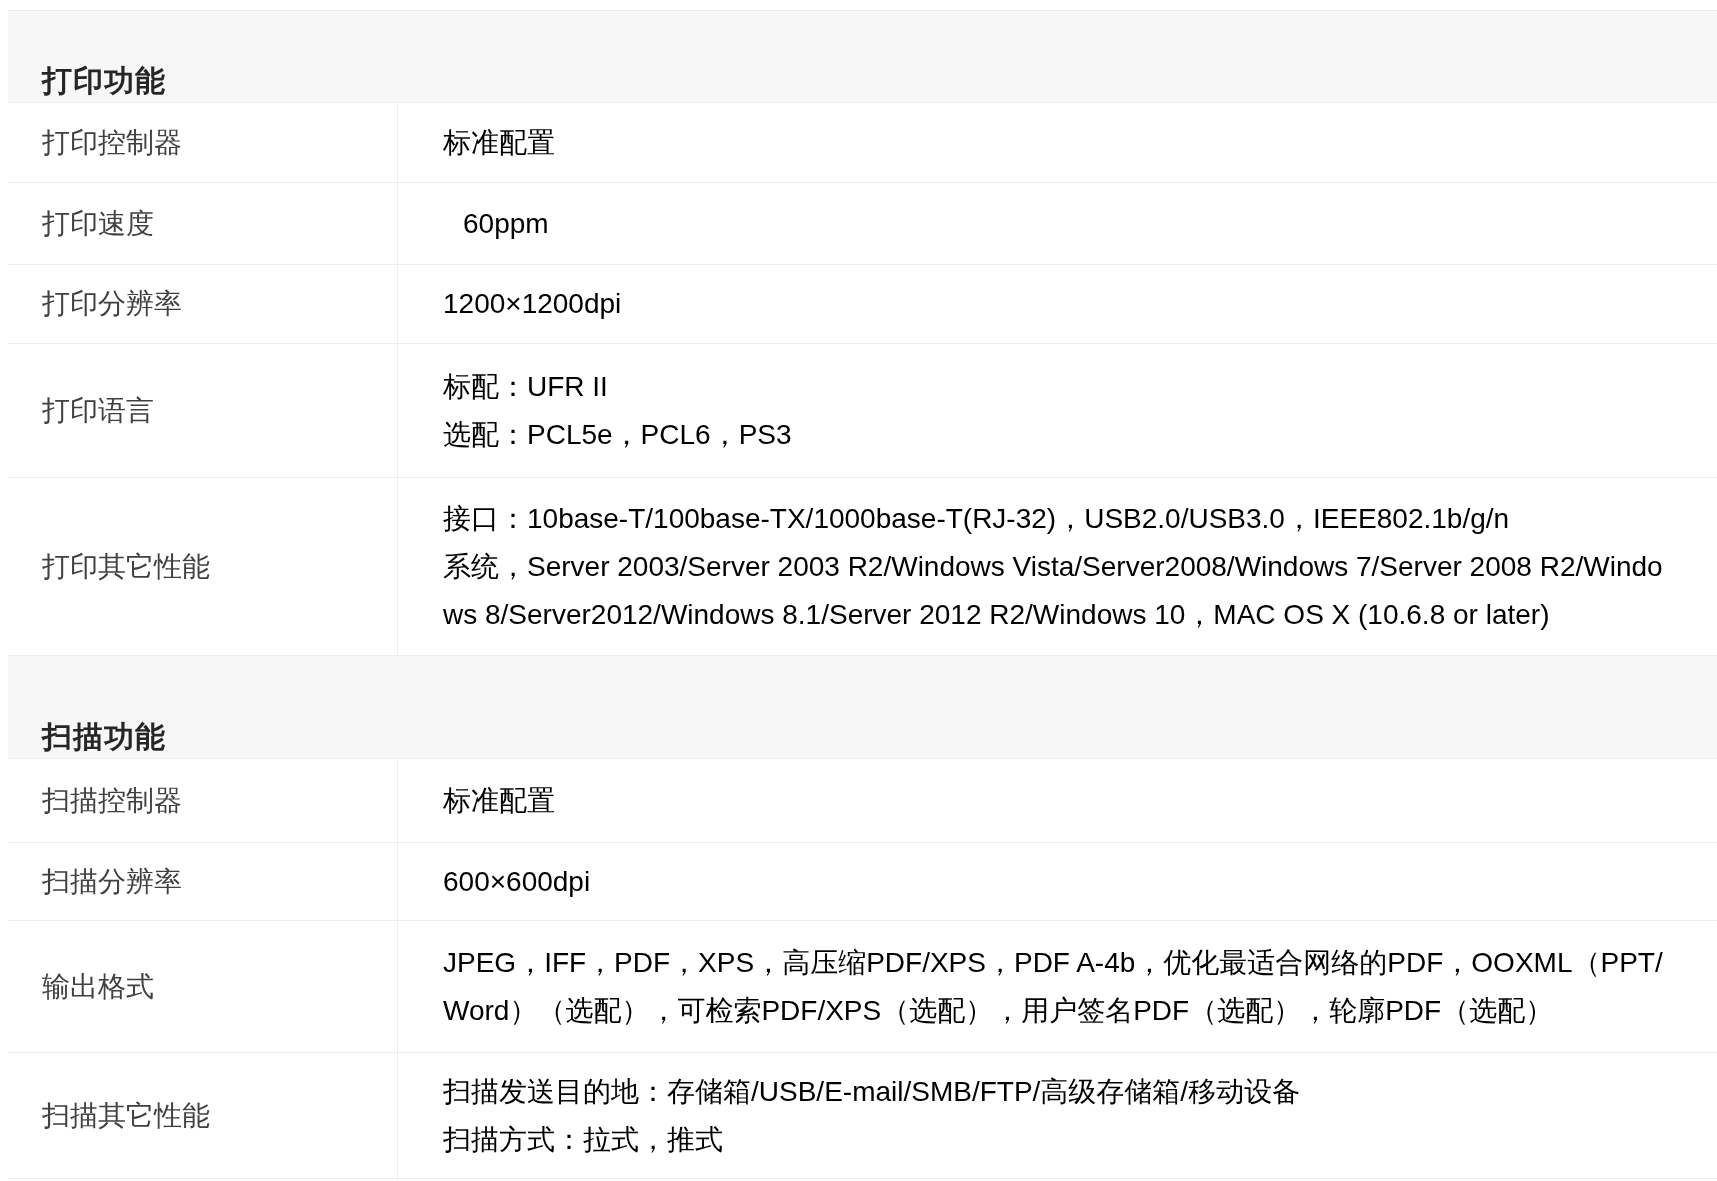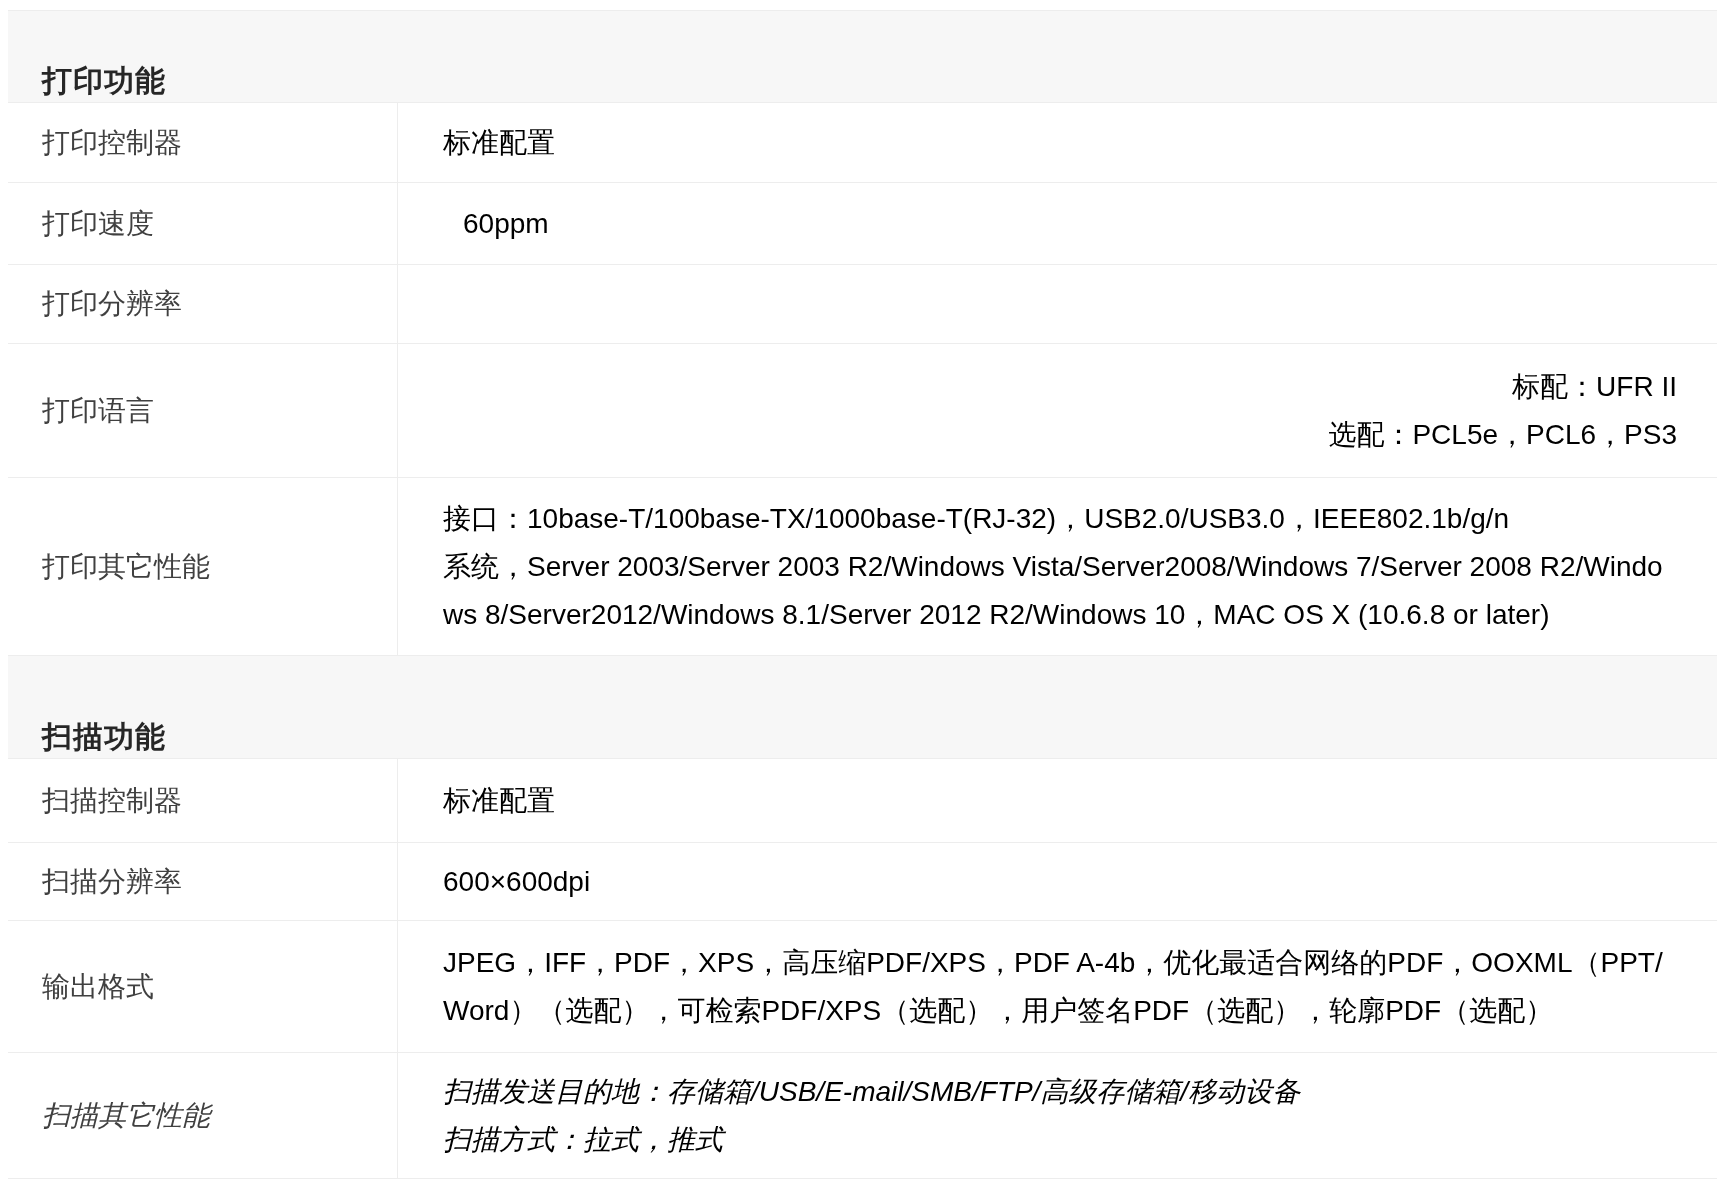--- a/index.html
+++ b/index.html
@@ -77,22 +77,25 @@
       </div>
     </div>
     <div class="spec-row" style="height: 82px; gap: 20px;">
       <div class="label-cell">打印速度</div>
       <div class="value-cell">
         <div class="value-line">60ppm</div>
       </div>
     </div>
     <div class="spec-row" style="height: 79px;">
       <div class="label-cell">打印分辨率</div>
+      <div class="value-cell">
+        <div class="value-line">1200×1200dpi</div>
+      </div>
     </div>
-    <div class="spec-row" style="height: 134px; text-align: right;">
+    <div class="spec-row" style="height: 134px;">
       <div class="label-cell">打印语言</div>
       <div class="value-cell">
         <div class="value-line">标配：UFR II</div>
         <div class="value-line">选配：PCL5e，PCL6，PS3</div>
       </div>
     </div>
     <div class="spec-row" style="height: 178px;">
       <div class="label-cell">打印其它性能</div>
       <div class="value-cell">
         <div class="value-line">接口：10base-T/100base-TX/1000base-T(RJ-32)，USB2.0/USB3.0，IEEE802.1b/g/n</div>
@@ -113,20 +116,20 @@
       <div class="value-cell">
         <div class="value-line">600×600dpi</div>
       </div>
     </div>
     <div class="spec-row" style="height: 132px;">
       <div class="label-cell">输出格式</div>
       <div class="value-cell">
         <div class="value-line">JPEG，IFF，PDF，XPS，高压缩PDF/XPS，PDF A-4b，优化最适合网络的PDF，OOXML（PPT/Word）（选配），可检索PDF/XPS（选配），用户签名PDF（选配），轮廓PDF（选配）</div>
       </div>
     </div>
-    <div class="spec-row" style="height: 126px; font-style: italic;">
+    <div class="spec-row" style="height: 126px;">
       <div class="label-cell">扫描其它性能</div>
       <div class="value-cell">
         <div class="value-line">扫描发送目的地：存储箱/USB/E-mail/SMB/FTP/高级存储箱/移动设备</div>
         <div class="value-line">扫描方式：拉式，推式</div>
       </div>
     </div>
   </div>
 
 </body></html>

